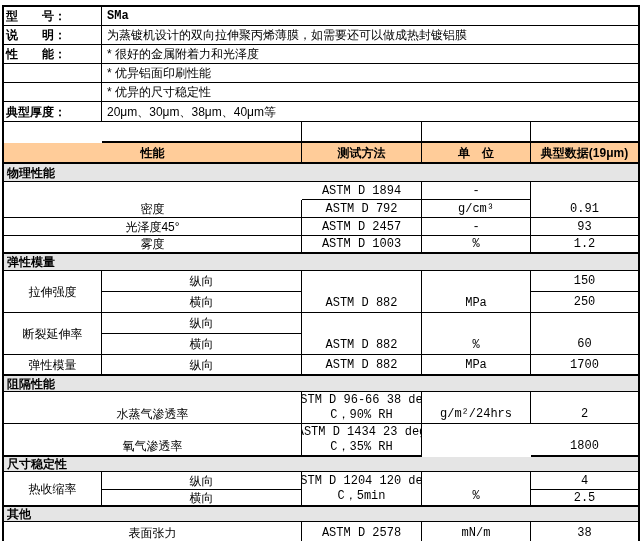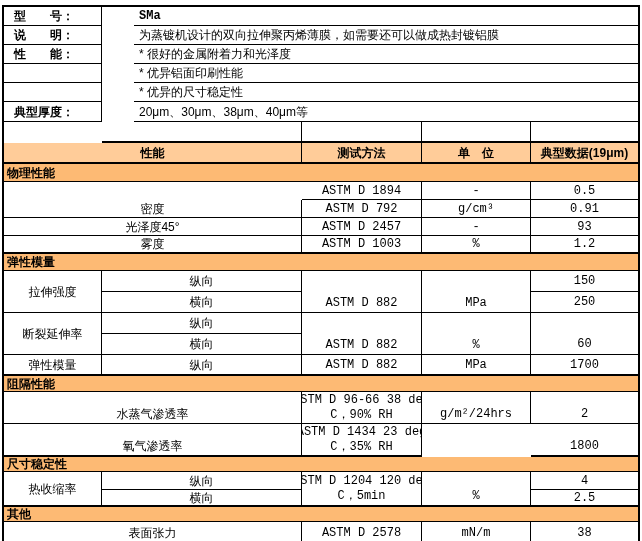--- a/index.html
+++ b/index.html
@@ -17,25 +17,25 @@
     border-bottom:1px solid #000;
     display:flex;align-items:center;justify-content:flex-start;
     font-size:12px;line-height:14px;
     overflow:hidden;white-space:nowrap;
     padding:0 2px;position:relative;box-sizing:border-box;
   }
   .nr{border-right:none;}
   .nb{border-bottom:none;}
   .bb2{border-bottom-width:2px;}
   .ctr{justify-content:center;text-align:center;}
-  .lab{font-weight:bold;padding-left:10px;font-family:Liberation Serif, serif;}
-  .txt{padding-left:5px;margin-left:32px;}
+  .lab{font-weight:bold;padding-left:2px;font-family:Liberation Serif, serif;}
+  .txt{padding-left:5px;}
   .mono{font-family:"Liberation Mono","DejaVu Sans Mono",monospace;}
   .b{font-weight:bold;}
-  .band{background:#fdba74;font-weight:bold;padding-left:3px;font-size:12px;}
+  .band{background:#e5e5e5;font-weight:bold;padding-left:3px;font-size:12px;}
   .hdr{background:#FFCC99;font-weight:bold;justify-content:center;text-align:center;}
   .vb{align-items:flex-end;padding-bottom:2px;}
   .two{flex-direction:column;justify-content:center;align-items:center;line-height:15px;}
 </style>
 </head>
 <body>
 
 <div id="sheet">
 
   <div class="c lab" style="grid-area:1/1/2/2">型　　号：</div>
@@ -61,21 +61,20 @@
 
   <div class="c hdr bb2" style="grid-area:8/1/9/3">性能</div>
   <div class="c hdr bb2" style="grid-area:8/3/9/4">测试方法</div>
   <div class="c hdr bb2" style="grid-area:8/4/9/5">单　位</div>
   <div class="c hdr bb2 nr" style="grid-area:8/5/9/6">典型数据(19μm)</div>
 
   <div class="c band nr" style="grid-area:9/1/10/6">物理性能</div>
 
   <div class="c ctr mono" style="grid-area:10/3/11/4">ASTM D 1894</div>
   <div class="c ctr mono" style="grid-area:10/4/11/5">-</div>
-  <div class="c ctr mono nr" style="grid-area:10/5/11/6">0.5</div>
 
   <div class="c ctr" style="grid-area:11/1/12/3">密度</div>
   <div class="c ctr mono" style="grid-area:11/3/12/4">ASTM D 792</div>
   <div class="c ctr mono" style="grid-area:11/4/12/5">g/cm³</div>
   <div class="c ctr mono nr" style="grid-area:11/5/12/6">0.91</div>
 
   <div class="c ctr" style="grid-area:12/1/13/3">光泽度45°</div>
   <div class="c ctr mono" style="grid-area:12/3/13/4">ASTM D 2457</div>
   <div class="c ctr mono" style="grid-area:12/4/13/5">-</div>
   <div class="c ctr mono nr" style="grid-area:12/5/13/6">93</div>

